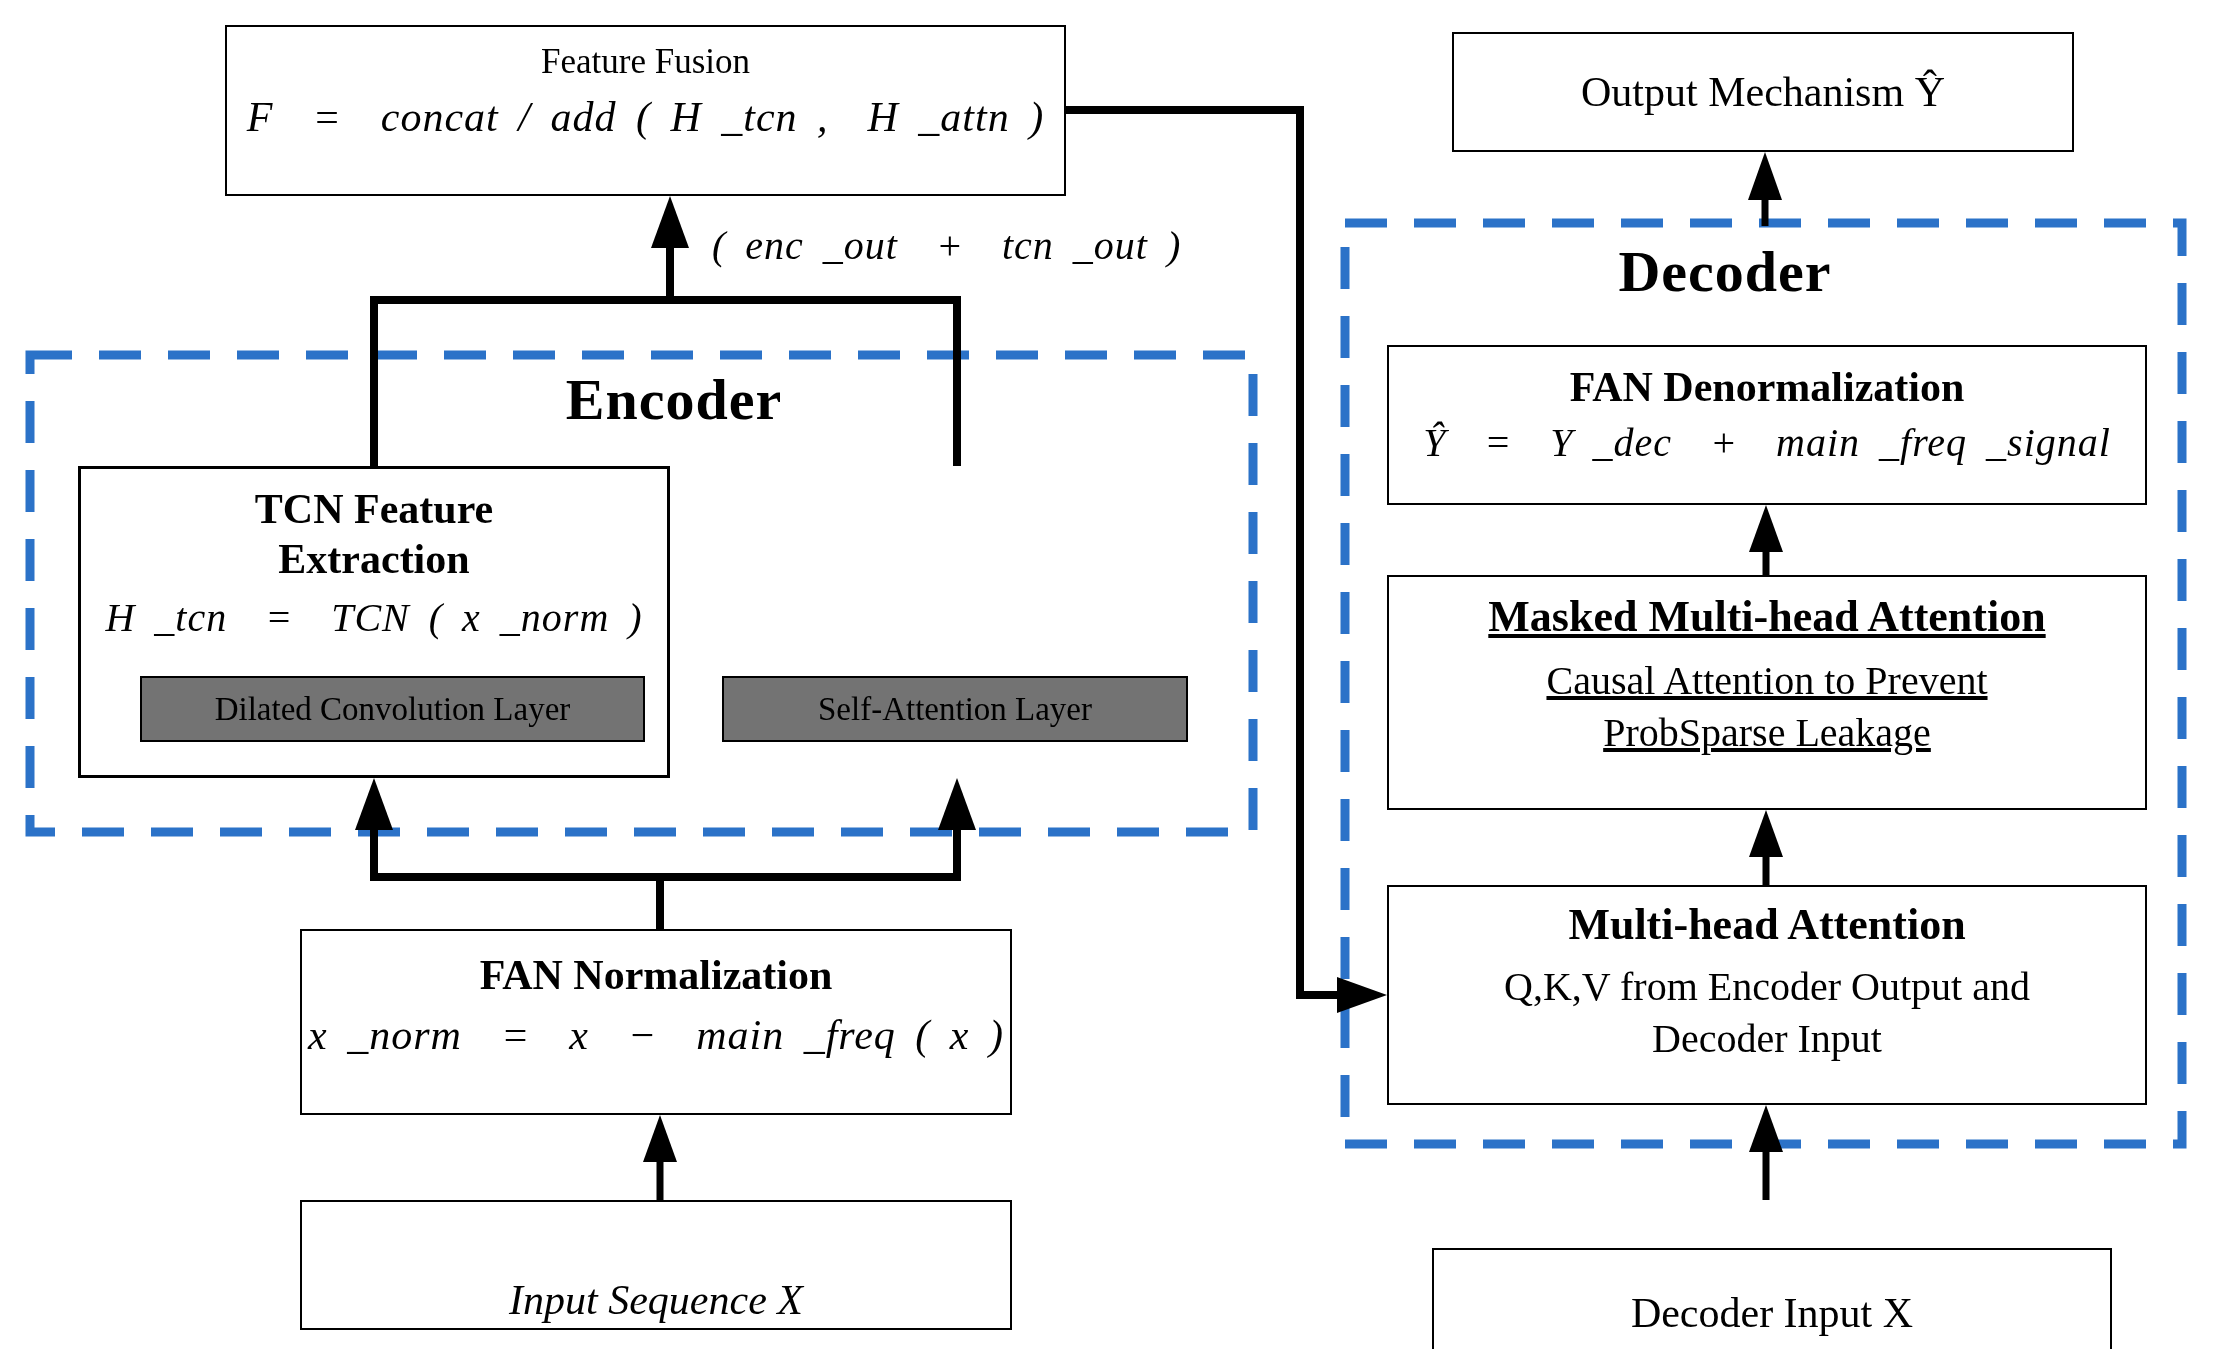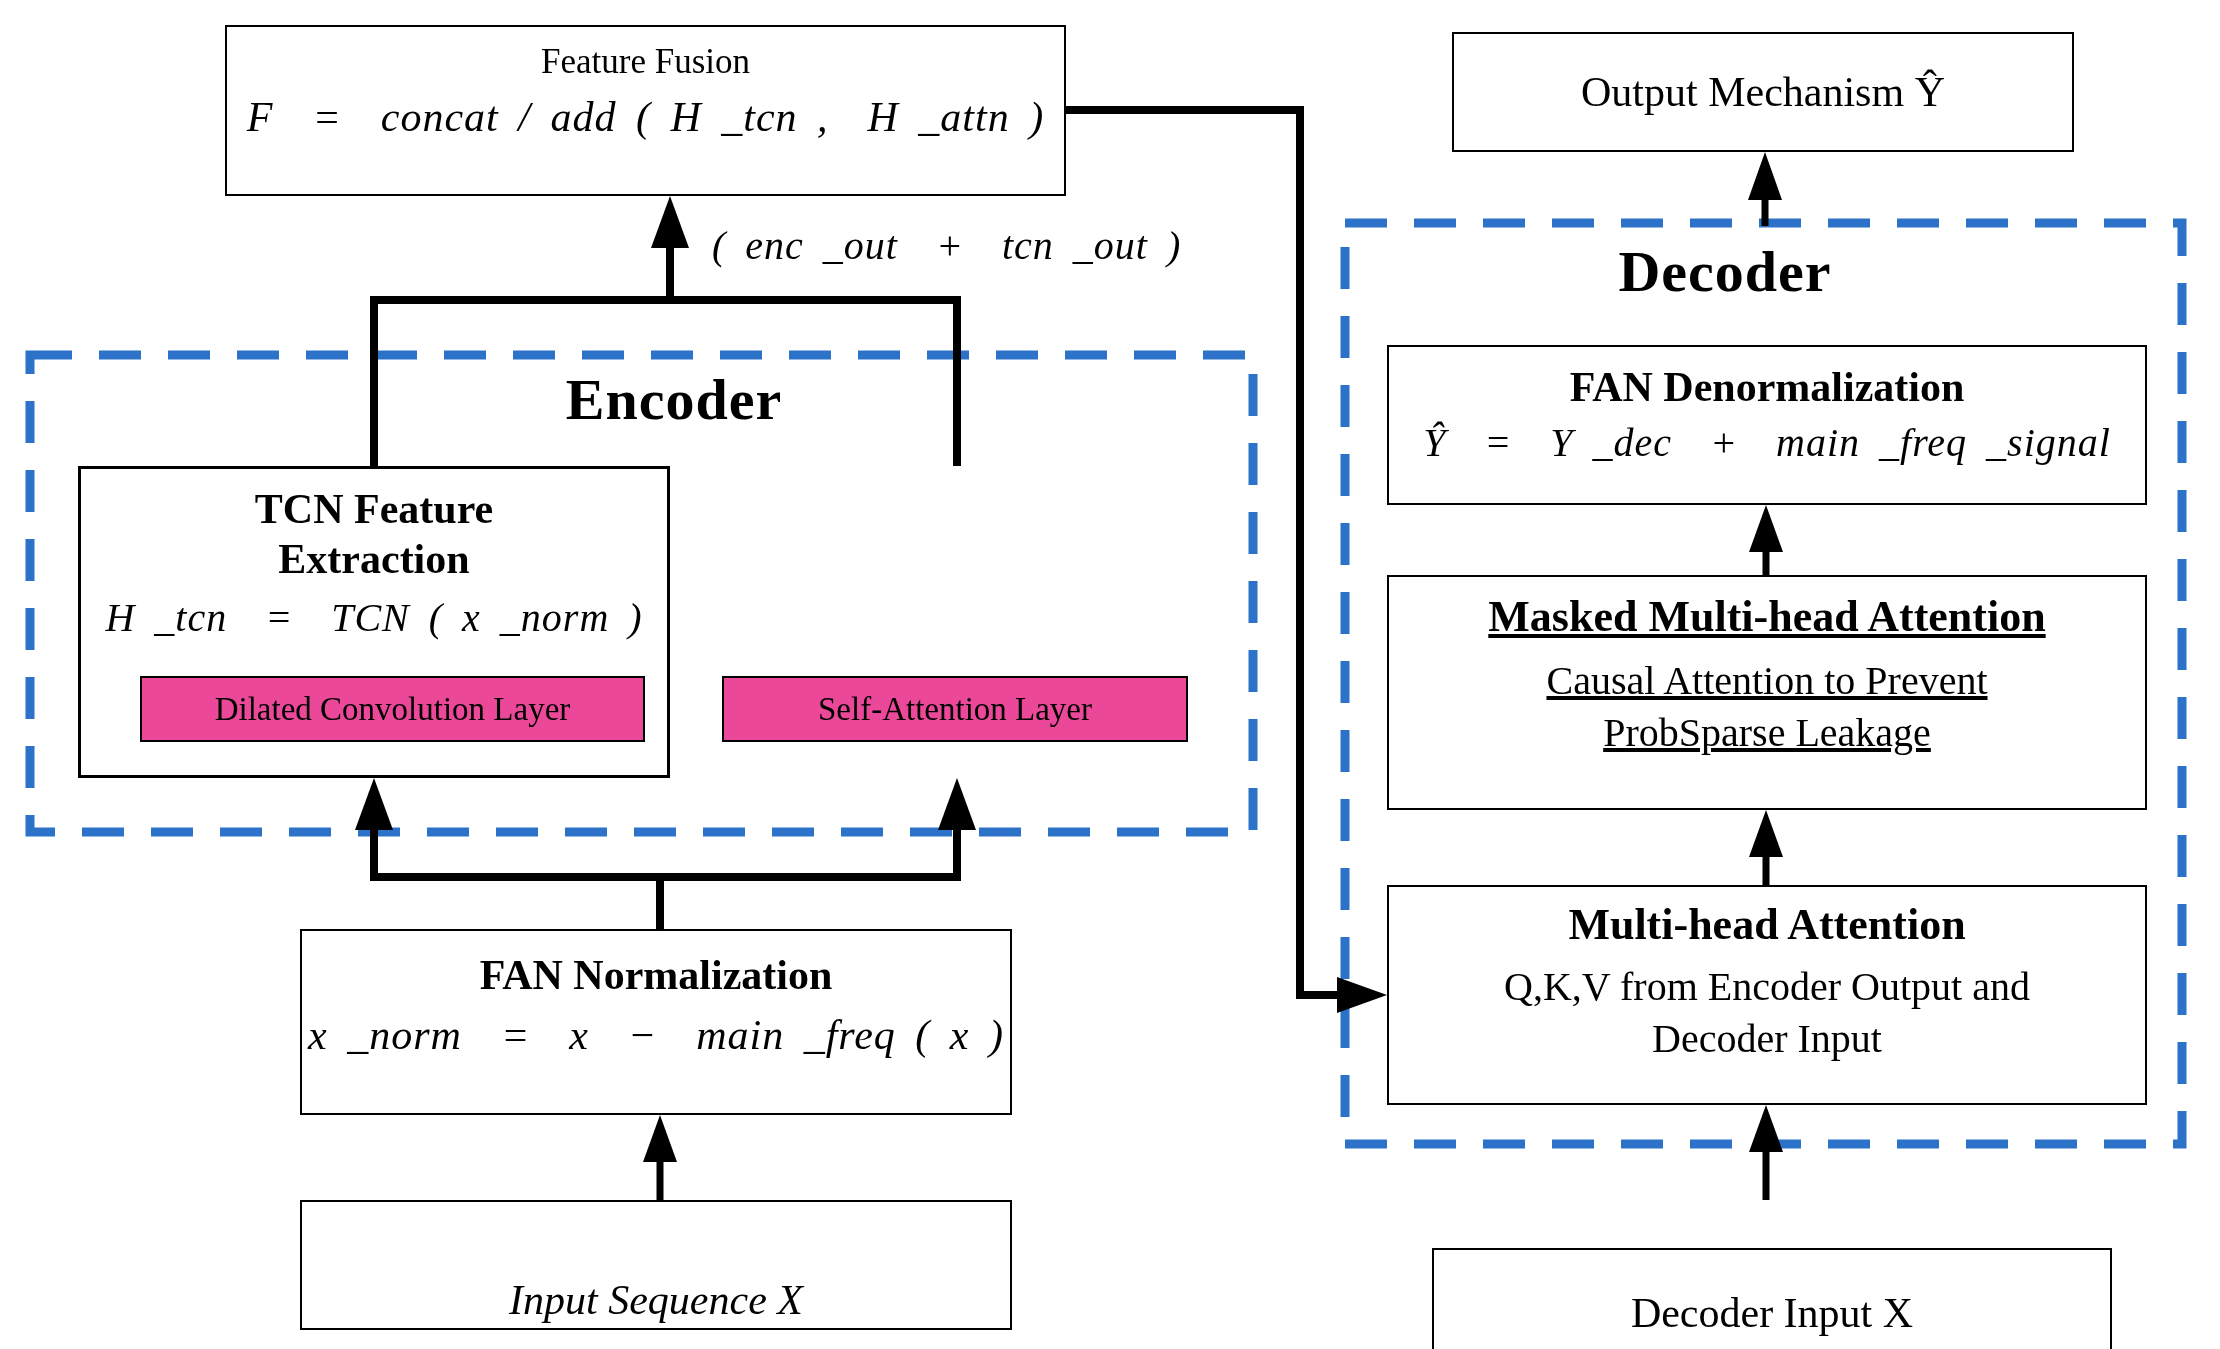--- a/index.html
+++ b/index.html
@@ -15,21 +15,21 @@
   .box{
     position:absolute;
     background:#ffffff;
     border:3px solid #000;
     box-sizing:border-box;
     display:flex;flex-direction:column;align-items:center;
     text-align:center;
   }
   .inner-box{
     position:absolute;
-    background:#ec4899;
+    background:#737373;
     border:2px solid #000;
     box-sizing:border-box;
     display:flex;align-items:center;justify-content:center;
     text-align:center;
     font-size:33px;
   }
   .title{font-weight:700;font-size:42px;line-height:1.18;white-space:pre;}
   .title-lg{font-weight:700;font-size:44px;line-height:1.18;white-space:pre;}
   .body-text{font-size:40px;line-height:1.3;white-space:pre;}
   .formula{

